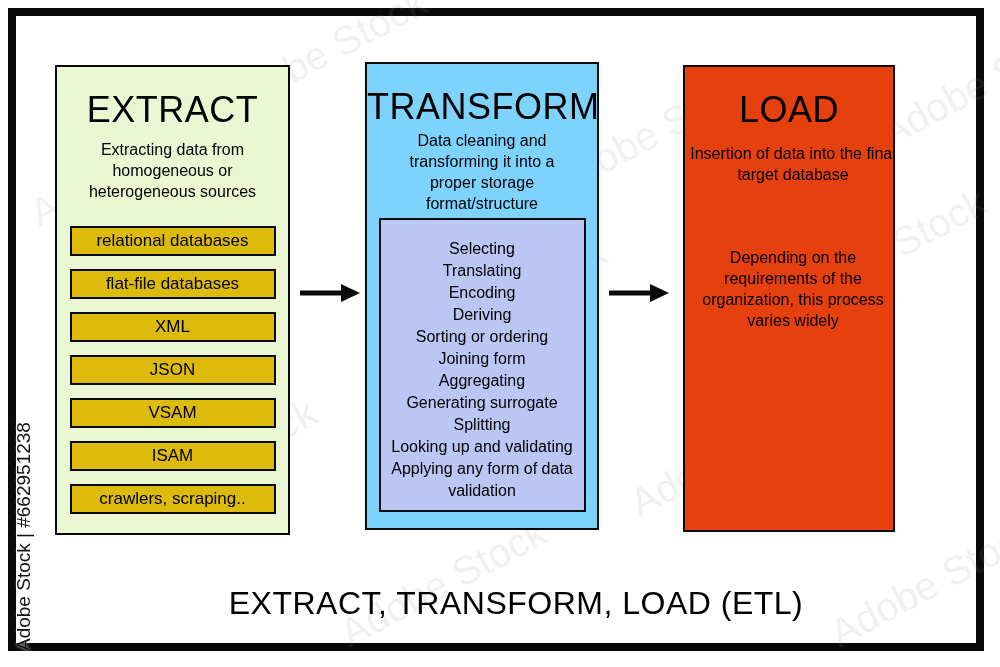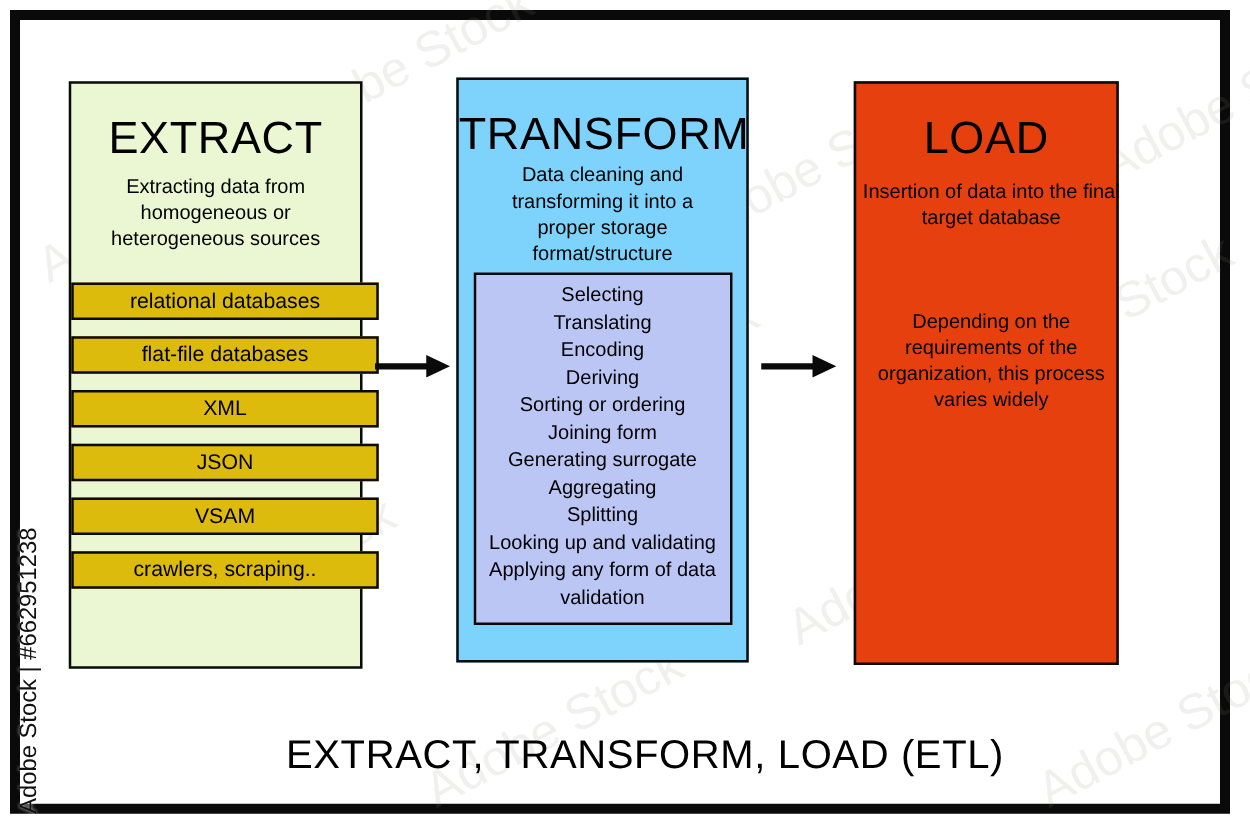--- a/index.html
+++ b/index.html
@@ -15,28 +15,28 @@
   .panel-transform{left:365px;top:62px;width:234px;height:468px;background:#7dd3fc;}
   .panel-load{left:683px;top:65px;width:212px;height:467px;background:#e6400f;}
 
   .panel-title{font-size:36px;line-height:38px;padding-top:24px;letter-spacing:.5px;}
   .subtitle{margin-top:10px;font-size:16px;line-height:21px;}
   .panel-transform .subtitle{margin-top:4px;}
   .panel-load .subtitle{margin-top:14px;}
 
   
   .src-list{margin-top:24px;}
-  .src-box{margin:0 auto 13px auto;width:246px;height:30px;box-sizing:border-box;
+  .src-box{margin:0 auto 13px auto;width:206px;height:30px;box-sizing:border-box;
            background:#ddbb0d;border:2px solid #0a0a0a;
            display:flex;align-items:center;justify-content:center;
            font-size:17px;}
 
   
   .ops-box{margin:4px auto 0 auto;width:207px;box-sizing:border-box;
-           background:#bcc6f4;border:2px solid #0a0a0a;padding:6px 6px 8px 6px;}
+           background:#bcc6f4;border:2px solid #0a0a0a;padding:18px 6px 8px 6px;}
   .op-item{font-size:16px;line-height:22px;}
 
   
   .load-para{margin:0 auto;width:216px;font-size:16px;line-height:21px;}
   .load-para + .load-para{margin-top:62px;text-align:center;}
 
   
   .arrow{position:absolute;width:62px;height:18px;}
   .arrow-1{left:299px;top:284px;}
   .arrow-2{left:608px;top:284px;}
@@ -76,20 +76,21 @@
       <div>Extracting data from</div>
       <div>homogeneous or</div>
       <div>heterogeneous sources</div>
     </div>
     <div class="src-list">
       <div class="src-box">relational databases</div>
       <div class="src-box">flat-file databases</div>
       <div class="src-box">XML</div>
       <div class="src-box">JSON</div>
       <div class="src-box">VSAM</div>
+      <div class="src-box">ISAM</div>
       <div class="src-box">crawlers, scraping..</div>
     </div>
   </div>
 
   <svg class="arrow arrow-1" viewBox="0 0 62 18">
     <line x1="1" y1="9" x2="44" y2="9" stroke="#0a0a0a" stroke-width="5"></line>
     <polygon points="42,0 61,9 42,18" fill="#0a0a0a"></polygon>
   </svg>
 
   <div class="panel panel-transform">
@@ -100,22 +101,22 @@
       <div>proper storage</div>
       <div>format/structure</div>
     </div>
     <div class="ops-box">
       <div class="op-item">Selecting</div>
       <div class="op-item">Translating</div>
       <div class="op-item">Encoding</div>
       <div class="op-item">Deriving</div>
       <div class="op-item">Sorting or ordering</div>
       <div class="op-item">Joining form</div>
+      <div class="op-item">Aggregating</div>
       <div class="op-item">Generating surrogate</div>
-      <div class="op-item">Aggregating</div>
       <div class="op-item">Splitting</div>
       <div class="op-item">Looking up and validating</div>
       <div class="op-item">Applying any form of data validation</div>
     </div>
   </div>
 
   <svg class="arrow arrow-2" viewBox="0 0 62 18">
     <line x1="1" y1="9" x2="44" y2="9" stroke="#0a0a0a" stroke-width="5"></line>
     <polygon points="42,0 61,9 42,18" fill="#0a0a0a"></polygon>
   </svg>

